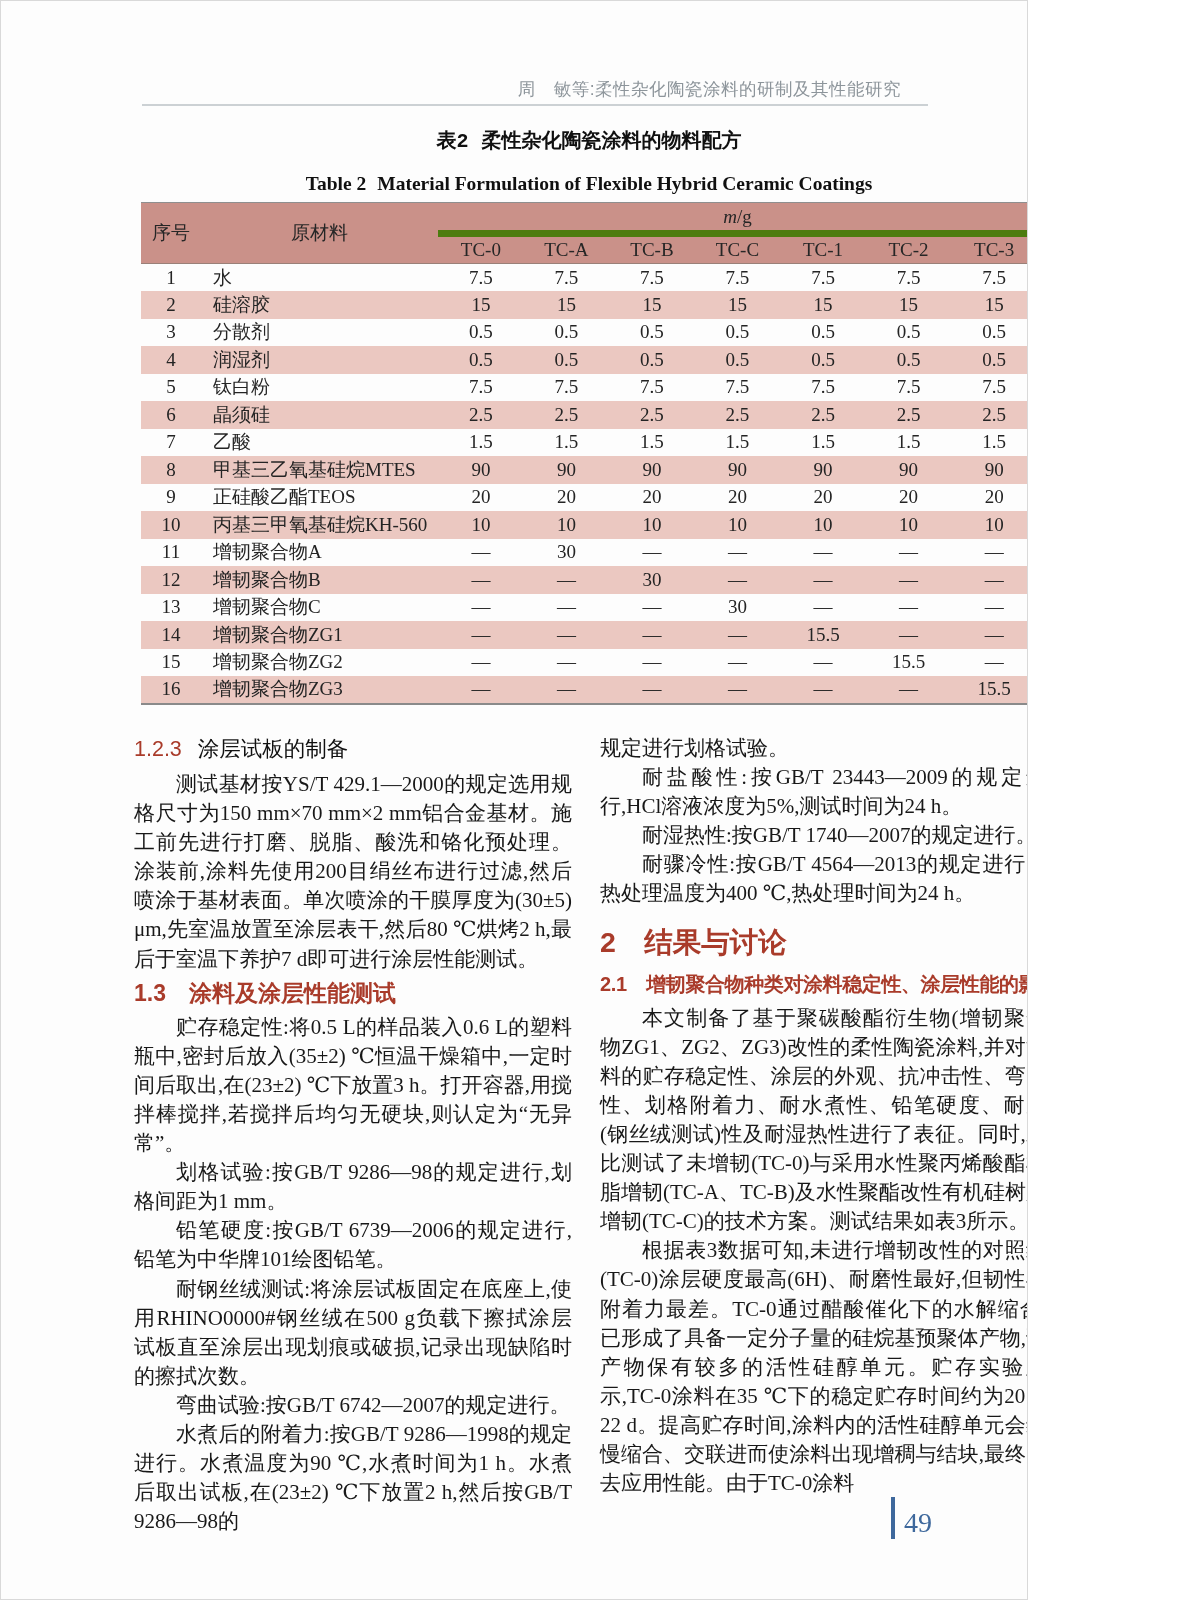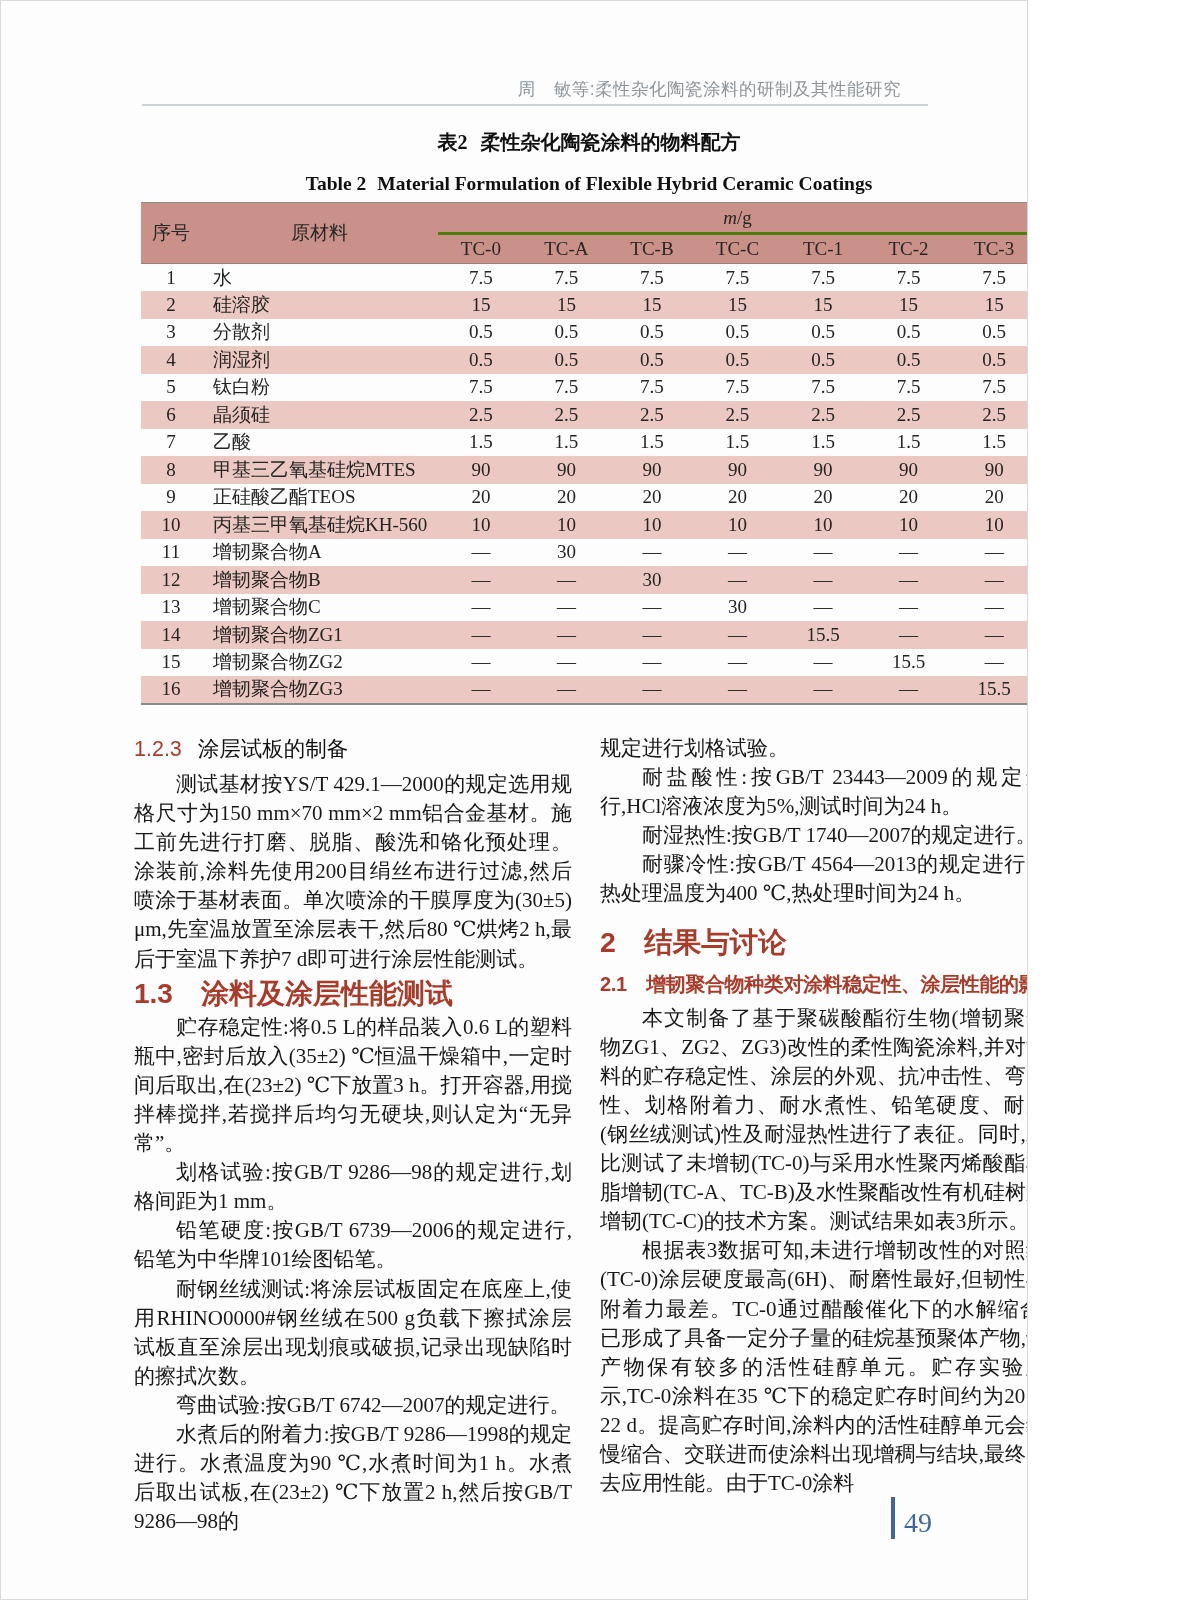--- a/index.html
+++ b/index.html
@@ -10,48 +10,48 @@
     font-family:"Liberation Serif","DejaVu Serif",serif; color:#1c1c1c;
   }
 
   
   .running-head { position:absolute; top:76px; right:126px; font-size:17.5px; color:#8d959b; letter-spacing:.5px;
     font-family:"Liberation Sans","DejaVu Sans",sans-serif; }
   .head-rule { position:absolute; top:103px; left:141px; right:99px; height:2px; background:#ccd1d4; }
 
   
   .table-block { position:absolute; left:140px; top:128px; width:896px; }
-  .tbl-title-zh { text-align:center; font-family:Liberation Serif, serif;
+  .tbl-title-zh { text-align:center; font-family:Liberation Mono, monospace;
     font-weight:bold; font-size:20px; color:#101010; line-height:26px; }
   .tbl-title-zh .t-label { margin-right:13px; }
   .tbl-title-en { text-align:center; font-weight:bold; font-size:19.5px; color:#101010; line-height:25px; margin-top:16px; }
   .tbl-title-en .t-label { margin-right:11px; }
 
   table.formulation { width:100%; border-collapse:collapse; margin-top:6px;
     border-top:1.5px solid #8f8f8f; border-bottom:2px solid #8a8a8a; }
   table.formulation thead { background:var(--header-bg,#ca9189); }
   table.formulation thead tr:last-child { border-bottom:1px solid #9a8078; }
   table.formulation th { font-weight:normal; font-size:19px; color:#262626; }
   tr.hrow1 th { height:31px; }
   tr.hrow2 th { height:30px; }
-  th.mg-th { border-bottom:3px solid #4d7c0f; }
+  th.mg-th { border-bottom:7px solid #4d7c0f; }
   .mg-unit i { font-style:italic; }
   table.formulation td { height:27.5px; text-align:center; font-size:19px; color:#242424; }
   table.formulation td.mat { text-align:left; padding-left:12px; }
   table.formulation tbody tr.alt { background:var(--stripe-bg,#ebc8c1); }
 
   
   .col { position:absolute; top:733px; font-size:21px; line-height:29.1px; text-align:justify; color:#181818; }
   .col-left  { left:133px; width:438px; }
   .col-right { left:599px; width:447px; }
   .para { text-indent:2em; }
   .para.no-indent { text-indent:0; }
   .h3 { font-family:"Liberation Sans","DejaVu Sans",sans-serif; font-size:21.5px; line-height:31px; margin-bottom:5px; color:#111; }
   .h3-num { color:var(--accent-red,#a93b2a); margin-right:16px; }
-  .h2 { font-family:"Liberation Sans","DejaVu Sans",sans-serif; font-weight:bold; font-size:28px;
+  .h2 { font-family:"Liberation Sans","DejaVu Sans",sans-serif; font-weight:bold; font-size:23px;
     color:var(--accent-red,#a93b2a); line-height:31px; margin:4px 0 4px; text-indent:0; }
   .col-right .h2 { font-size:20px; letter-spacing:-.4px; white-space:nowrap; }
   .h1 { font-family:"Liberation Sans","DejaVu Sans",sans-serif; font-weight:bold; font-size:28.5px;
     color:var(--accent-red,#a93b2a); line-height:36px; margin:15px 0 9px; }
 
   
   .footer { position:absolute; top:1496px; right:95px; display:flex; align-items:stretch; }
   .footer-txt { text-align:right; }
   .footer-zh { font-family:"Liberation Sans","DejaVu Sans",sans-serif; font-weight:bold;
     font-size:21px; color:#3d4852; line-height:24px; }

